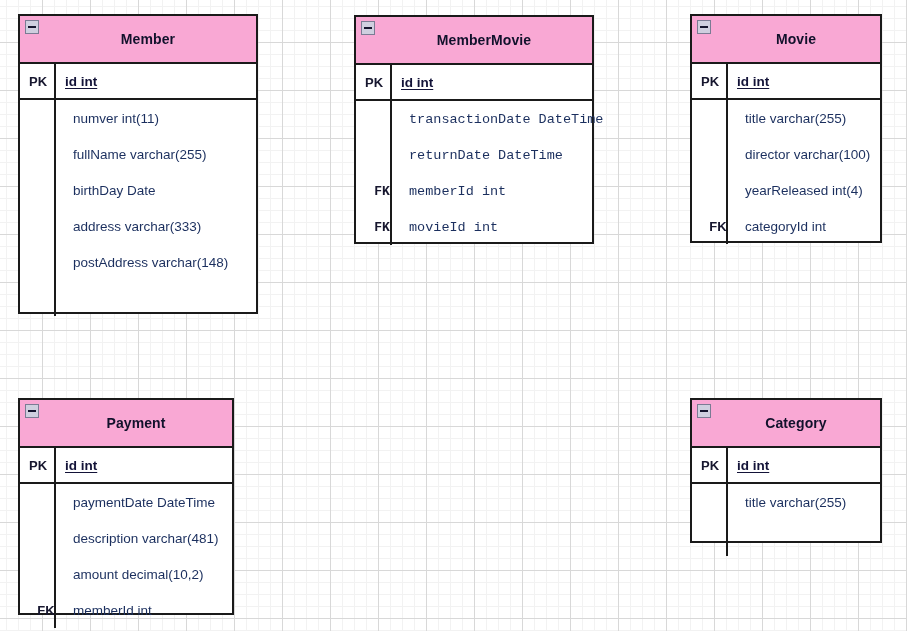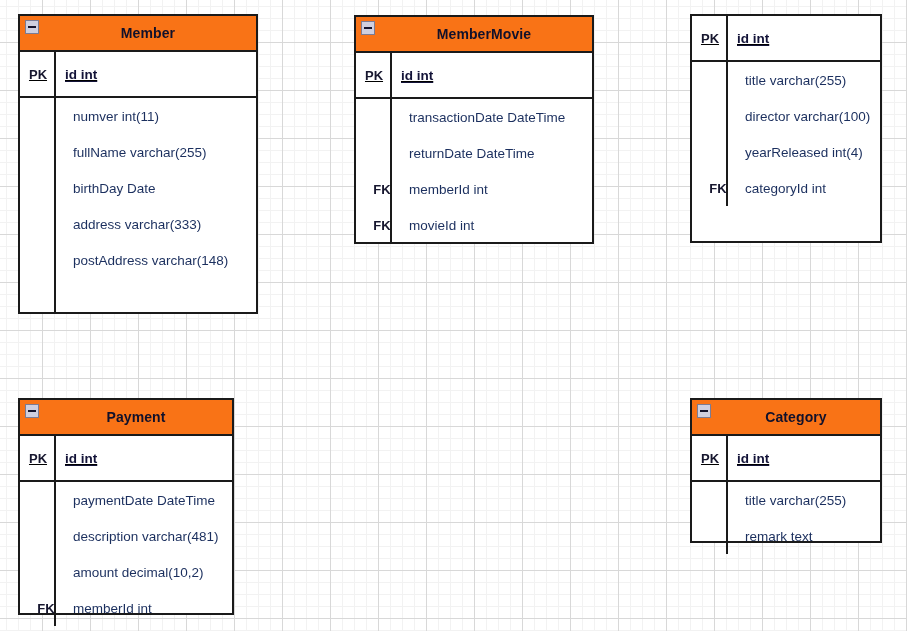--- a/index.html
+++ b/index.html
@@ -38,27 +38,27 @@
   
   .entity {
     position: absolute;
     background: #ffffff;
     border: 2px solid #1a1a1a;
     box-sizing: border-box;
   }
 
   .entity-header {
     position: relative;
-    height: 36px;
+    height: 48px;
     border-bottom: 2px solid #1a1a1a;
     box-sizing: border-box;
     display: flex;
     align-items: center;
     justify-content: center;
-    background: #f97316;
+    background: #f9a8d4;
     padding-left: 20px;
   }
 
   .entity-title {
     font-size: 14px;
     font-weight: bold;
     color: #11112b;
     letter-spacing: 0.1px;
     text-align: center;
     width: 100%;
@@ -80,26 +80,25 @@
   .collapse-icon i {
     display: block;
     width: 8px;
     height: 2px;
     background: #15152e;
   }
 
   
   .key-row {
     position: relative;
-    height: 46px;
+    height: 36px;
     border-bottom: 2px solid #1a1a1a;
     box-sizing: border-box;
     display: flex;
     align-items: center;
-    text-decoration: underline;
   }
 
   .attr-body {
     position: relative;
     box-sizing: border-box;
   }
 
   
   .col-divider {
     position: absolute;
@@ -196,115 +195,117 @@
         <span class="collapse-icon">
           <i></i>
         </span>
         <span class="entity-title">MemberMovie</span>
       </div>
       <div class="key-row">
         <span class="col-divider" style="left: 34px;"></span>
         <span class="keycol" style="width: 36px;">PK</span>
         <span class="namecol pk">id int</span>
       </div>
+      <div class="attr-body" style="height: 153px; font-family: Liberation Mono, monospace;">
+        <span class="body-divider" style="left: 34px; height: 144px;"></span>
+        <div class="attr-row">
+          <span class="keycol" style="width: 36px;"></span>
+          <span class="namecol">transactionDate DateTime</span>
+        </div>
+        <div class="attr-row">
+          <span class="keycol" style="width: 36px;"></span>
+          <span class="namecol">returnDate DateTime</span>
+        </div>
+        <div class="attr-row">
+          <span class="keycol" style="width: 36px;">FK</span>
+          <span class="namecol">memberId int</span>
+        </div>
+        <div class="attr-row">
+          <span class="keycol" style="width: 36px;">FK</span>
+          <span class="namecol">movieId int</span>
+        </div>
+      </div>
+    </div>
+    <div class="entity" style="left: 690px; top: 14px; width: 192px; height: 229px;">
+      <div class="entity-header">
+        <span class="collapse-icon">
+          <i></i>
+        </span>
+        <span class="entity-title">Movie</span>
+      </div>
+      <div class="key-row">
+        <span class="col-divider" style="left: 34px;"></span>
+        <span class="keycol" style="width: 36px;">PK</span>
+        <span class="namecol pk">id int</span>
+      </div>
       <div class="attr-body" style="height: 153px;">
         <span class="body-divider" style="left: 34px; height: 144px;"></span>
         <div class="attr-row">
           <span class="keycol" style="width: 36px;"></span>
-          <span class="namecol">transactionDate DateTime</span>
-        </div>
-        <div class="attr-row">
-          <span class="keycol" style="width: 36px;"></span>
-          <span class="namecol">returnDate DateTime</span>
+          <span class="namecol">title varchar(255)</span>
+        </div>
+        <div class="attr-row">
+          <span class="keycol" style="width: 36px;"></span>
+          <span class="namecol">director varchar(100)</span>
+        </div>
+        <div class="attr-row">
+          <span class="keycol" style="width: 36px;"></span>
+          <span class="namecol">yearReleased int(4)</span>
+        </div>
+        <div class="attr-row">
+          <span class="keycol" style="width: 36px;">FK</span>
+          <span class="namecol">categoryId int</span>
+        </div>
+      </div>
+    </div>
+    <div class="entity" style="left: 18px; top: 398px; width: 216px; height: 217px;">
+      <div class="entity-header">
+        <span class="collapse-icon">
+          <i></i>
+        </span>
+        <span class="entity-title">Payment</span>
+      </div>
+      <div class="key-row">
+        <span class="col-divider" style="left: 34px;"></span>
+        <span class="keycol" style="width: 36px;">PK</span>
+        <span class="namecol pk">id int</span>
+      </div>
+      <div class="attr-body" style="height: 141px;">
+        <span class="body-divider" style="left: 34px; height: 144px;"></span>
+        <div class="attr-row">
+          <span class="keycol" style="width: 36px;"></span>
+          <span class="namecol">paymentDate DateTime</span>
+        </div>
+        <div class="attr-row">
+          <span class="keycol" style="width: 36px;"></span>
+          <span class="namecol">description varchar(481)</span>
+        </div>
+        <div class="attr-row">
+          <span class="keycol" style="width: 36px;"></span>
+          <span class="namecol">amount decimal(10,2)</span>
         </div>
         <div class="attr-row">
           <span class="keycol" style="width: 36px;">FK</span>
           <span class="namecol">memberId int</span>
         </div>
-        <div class="attr-row">
-          <span class="keycol" style="width: 36px;">FK</span>
-          <span class="namecol">movieId int</span>
-        </div>
-      </div>
-    </div>
-    <div class="entity" style="left: 690px; top: 14px; width: 192px; height: 229px;">
-      <div class="key-row">
-        <span class="col-divider" style="left: 34px;"></span>
-        <span class="keycol" style="width: 36px;">PK</span>
-        <span class="namecol pk">id int</span>
-      </div>
-      <div class="attr-body" style="height: 153px;">
-        <span class="body-divider" style="left: 34px; height: 144px;"></span>
-        <div class="attr-row">
-          <span class="keycol" style="width: 36px;"></span>
-          <span class="namecol">title varchar(255)</span>
-        </div>
-        <div class="attr-row">
-          <span class="keycol" style="width: 36px;"></span>
-          <span class="namecol">director varchar(100)</span>
-        </div>
-        <div class="attr-row">
-          <span class="keycol" style="width: 36px;"></span>
-          <span class="namecol">yearReleased int(4)</span>
-        </div>
-        <div class="attr-row">
-          <span class="keycol" style="width: 36px;">FK</span>
-          <span class="namecol">categoryId int</span>
-        </div>
-      </div>
-    </div>
-    <div class="entity" style="left: 18px; top: 398px; width: 216px; height: 217px;">
-      <div class="entity-header">
-        <span class="collapse-icon">
-          <i></i>
-        </span>
-        <span class="entity-title">Payment</span>
-      </div>
-      <div class="key-row">
-        <span class="col-divider" style="left: 34px;"></span>
-        <span class="keycol" style="width: 36px;">PK</span>
-        <span class="namecol pk">id int</span>
-      </div>
-      <div class="attr-body" style="height: 141px;">
-        <span class="body-divider" style="left: 34px; height: 144px;"></span>
-        <div class="attr-row">
-          <span class="keycol" style="width: 36px;"></span>
-          <span class="namecol">paymentDate DateTime</span>
-        </div>
-        <div class="attr-row">
-          <span class="keycol" style="width: 36px;"></span>
-          <span class="namecol">description varchar(481)</span>
-        </div>
-        <div class="attr-row">
-          <span class="keycol" style="width: 36px;"></span>
-          <span class="namecol">amount decimal(10,2)</span>
-        </div>
-        <div class="attr-row">
-          <span class="keycol" style="width: 36px;">FK</span>
-          <span class="namecol">memberId int</span>
-        </div>
       </div>
     </div>
     <div class="entity" style="left: 690px; top: 398px; width: 192px; height: 145px;">
       <div class="entity-header">
         <span class="collapse-icon">
           <i></i>
         </span>
         <span class="entity-title">Category</span>
       </div>
       <div class="key-row">
         <span class="col-divider" style="left: 34px;"></span>
         <span class="keycol" style="width: 36px;">PK</span>
         <span class="namecol pk">id int</span>
       </div>
       <div class="attr-body" style="height: 69px;">
         <span class="body-divider" style="left: 34px; height: 72px;"></span>
         <div class="attr-row">
           <span class="keycol" style="width: 36px;"></span>
           <span class="namecol">title varchar(255)</span>
         </div>
-        <div class="attr-row">
-          <span class="keycol" style="width: 36px;"></span>
-          <span class="namecol">remark text</span>
-        </div>
       </div>
     </div>
   </div>
 
 </body></html>

